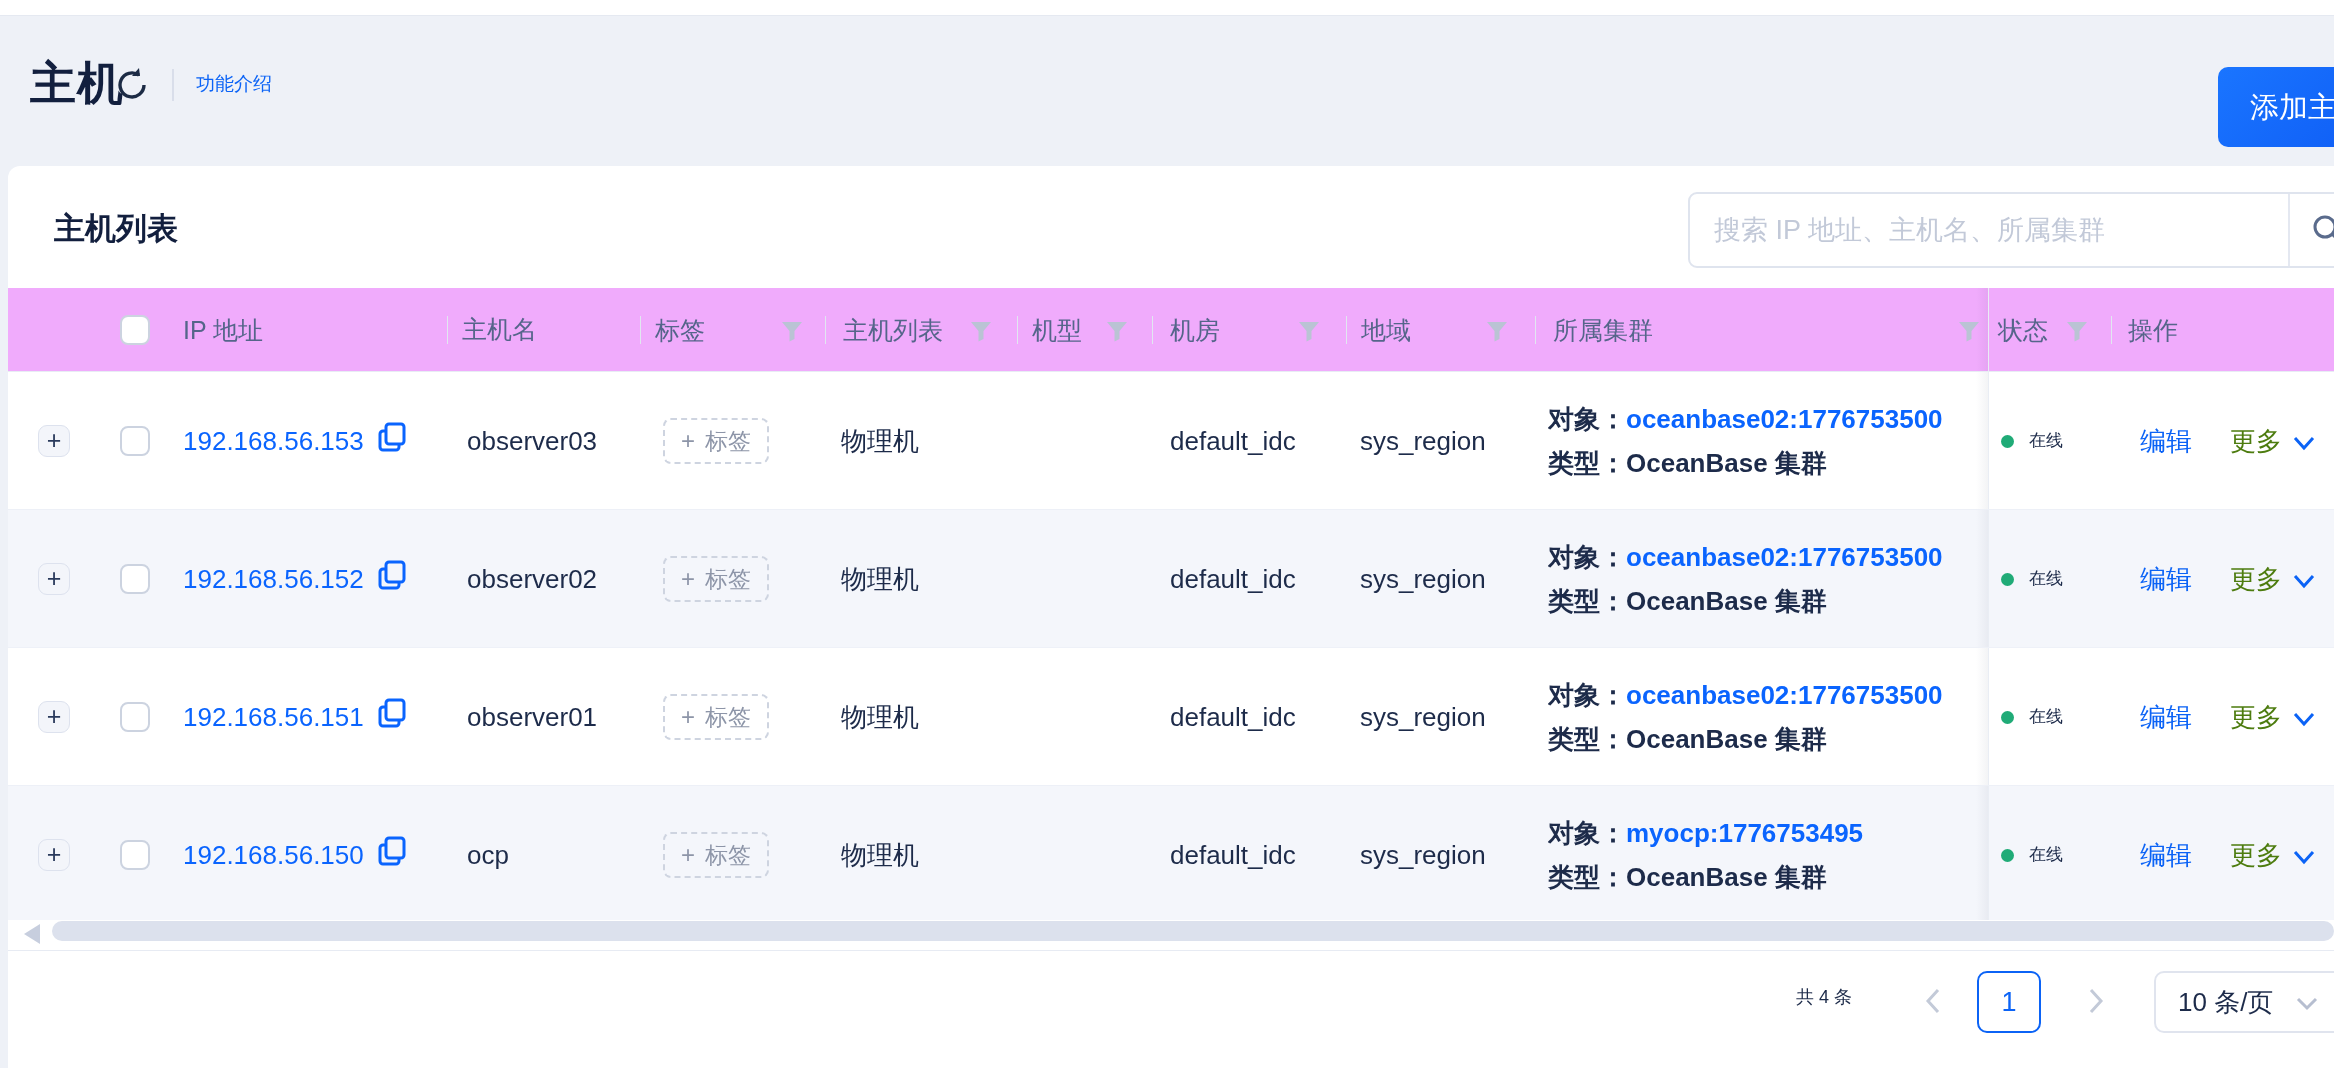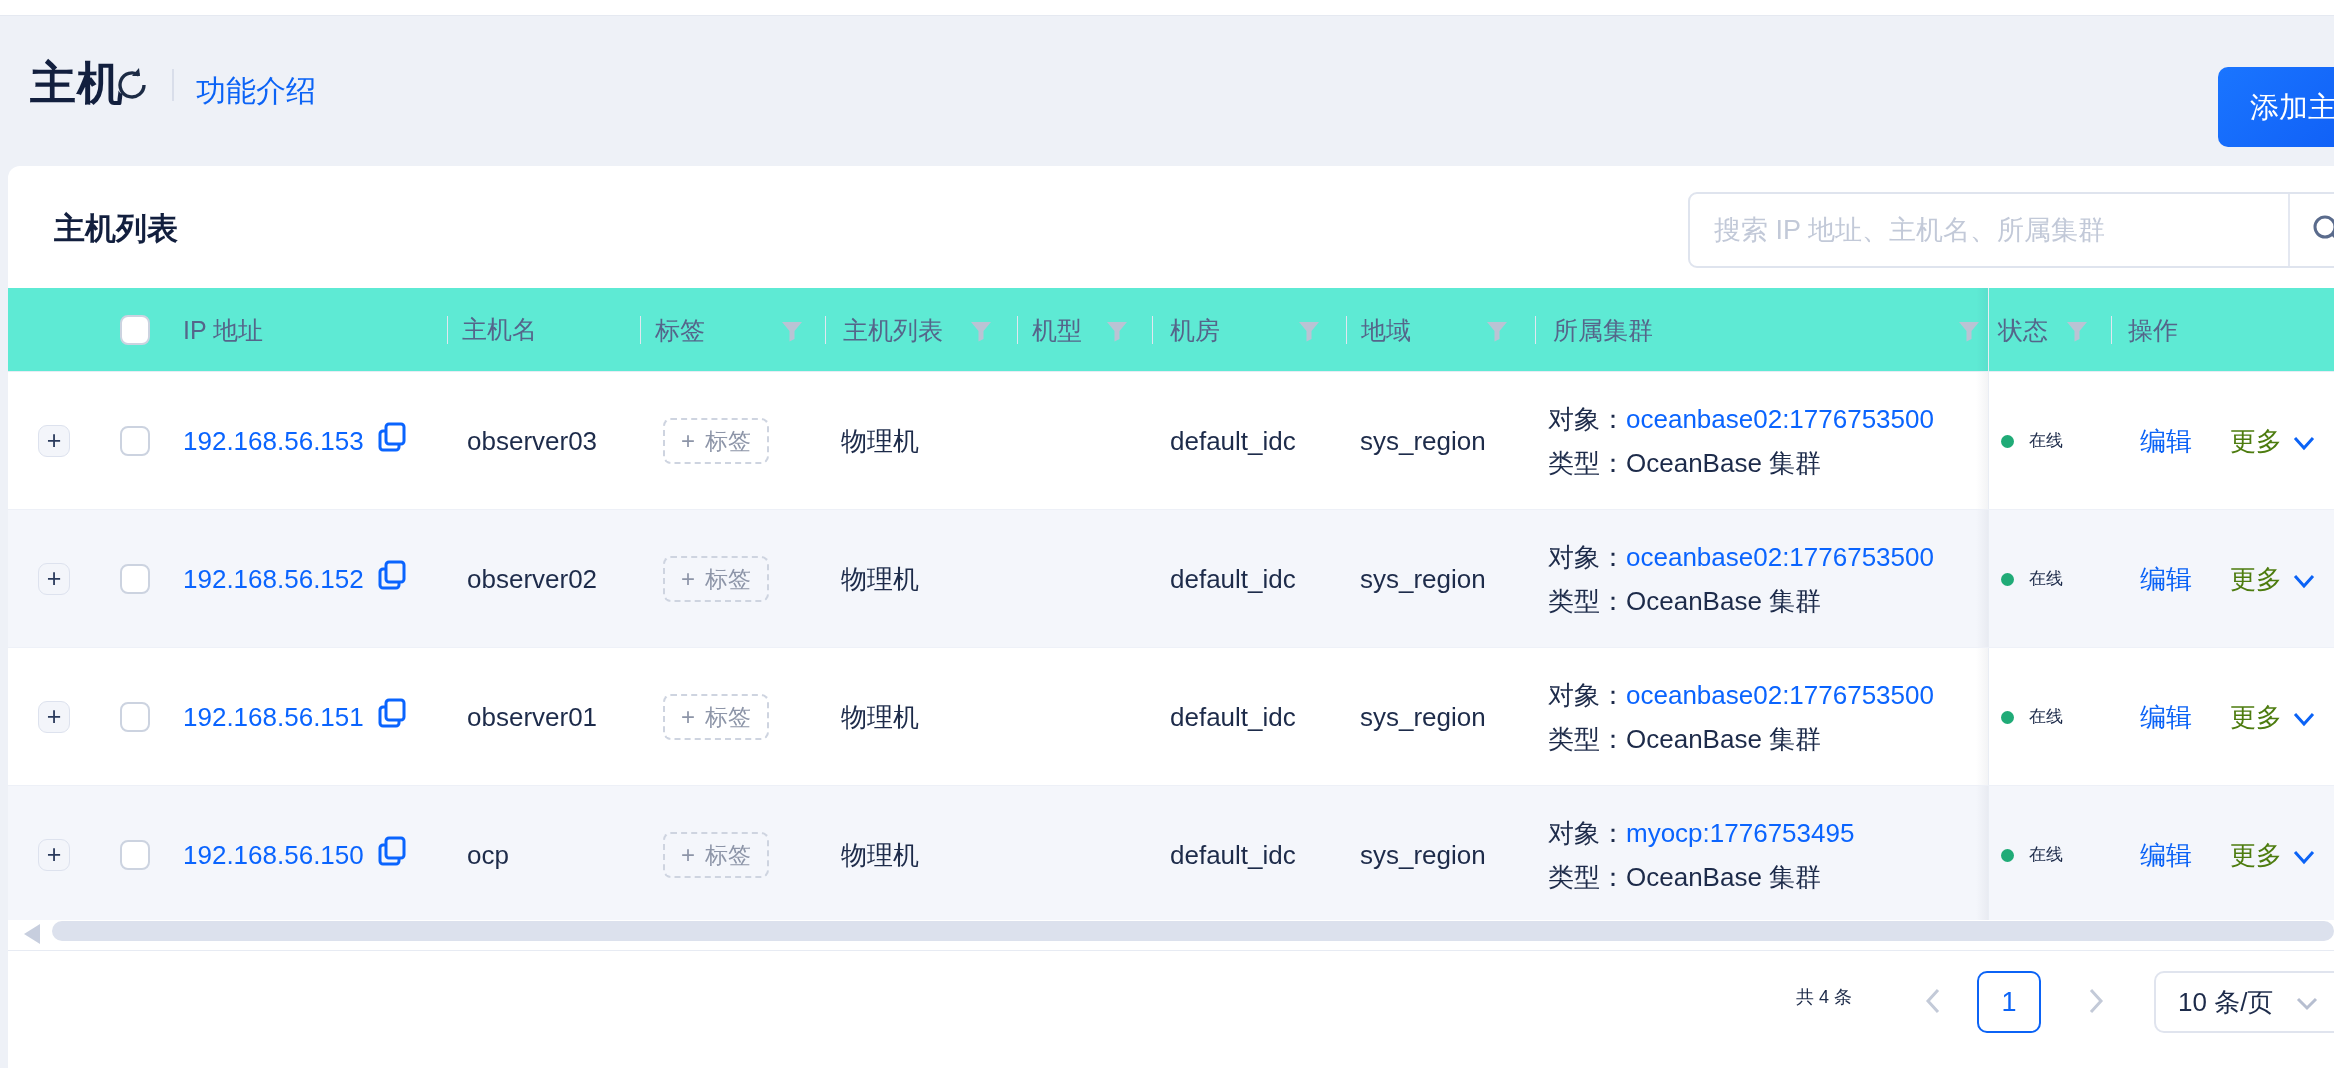--- a/index.html
+++ b/index.html
@@ -12,21 +12,21 @@
   }
   
   .topstrip { position:absolute; left:0; top:0; width:2334px; height:16px;
     background:#ffffff; border-bottom:1px solid #e5e9f1; }
 
   
   .page-header { position:absolute; left:0; top:17px; width:2064px; height:149px; }
   .page-title { position:absolute; left:30px; top:36px; font-size:46px; font-weight:bold; color:#121f3e; letter-spacing:1px; }
   .refresh-btn { position:absolute; left:112px; top:48px; width:40px; height:40px; cursor:pointer; }
   .hdr-divider { position:absolute; left:172px; top:52px; width:2px; height:32px; background:#d9deea; }
-  .intro-link { position:absolute; left:196px; top:54px; font-size:30px; color:#0b63f6; cursor:pointer;text-align:center; }
+  .intro-link { position:absolute; left:196px; top:54px; font-size:19px; color:#0b63f6; cursor:pointer;text-align:center; }
   .add-btn { position:absolute; left:2218px; top:50px; width:240px; height:80px;
     background:linear-gradient(135deg,#1a75ff,#0b55f2); border-radius:10px;
     color:#fff; font-size:29px; line-height:80px; padding-left:32px; cursor:pointer; }
 
   
   .card { position:absolute; left:8px; top:166px; width:2326px; height:902px;
     background:#fff; border-radius:12px 0 0 0; }
   .card-header { position:absolute; left:0; top:0; width:2326px; height:144px;
     border-bottom:1px solid #e8ecf4; }
   .card-title { position:absolute; left:46px; top:42px; font-size:31px; font-weight:bold; color:#121f3e; }
@@ -34,21 +34,21 @@
     background:#fff; border:2px solid #dfe4ee; border-radius:9px; }
   .search-input { position:absolute; left:0; top:0; width:596px; height:72px; border:0; outline:0;
     font-size:27px; padding:0 24px; color:#1a2647; background:transparent;
     font-family:"Liberation Sans","DejaVu Sans",sans-serif; }
   .search-input::placeholder { color:#c2c9d8; }
   .search-btn { position:absolute; left:598px; top:0; width:80px; height:72px; border-left:2px solid #e4e8f1; cursor:pointer; }
   .search-btn svg { position:absolute; left:20px; top:18px; }
 
   
   .thead { position:absolute; left:0; top:122px; width:2326px; height:84px;
-    background:#5eead4; border-bottom:1px solid #e8ecf4; font-size:25px; color:#55658a; }
+    background:#f0abfc; border-bottom:1px solid #e8ecf4; font-size:25px; color:#55658a; }
   .th { position:absolute; top:0; height:84px; line-height:84px; white-space:nowrap; }
   .col-div { position:absolute; top:28px; width:1px; height:28px; background:#e1e7f0; }
   .funnel { position:absolute; top:31px; width:22px; height:22px; cursor:pointer; }
 
   
   .tbody { position:absolute; left:0; top:206px; width:2326px; }
   .row { position:relative; width:2326px; height:138px; background:#fff; border-bottom:1px solid #edf0f7; font-size:26px; color:#1d2b4a; }
   .row--alt { background:#f4f6fb; border-bottom:1px solid #eef1f8; }
   .cell { position:absolute; top:0; height:138px; line-height:138px; white-space:nowrap; }
   .expand-btn { position:absolute; left:30px; top:53px; width:32px; height:32px;
@@ -61,21 +61,21 @@
   .host-cell { left:459px; }
   .tag-btn { position:absolute; left:655px; top:46px; height:46px; padding:0 16px;
     border:2px dashed #ced4e0; border-radius:8px; color:#8d95a8; font-size:23px; line-height:42px;
     background:transparent; cursor:pointer; white-space:nowrap; }
   .tag-plus { margin-right:10px; font-size:24px; }
   .type-cell { left:833px; }
   .idc-cell { left:1162px; }
   .region-cell { left:1352px; }
   .cluster-cell { position:absolute; left:1540px; top:0; width:440px; height:138px; overflow:hidden;
     display:flex; flex-direction:column; justify-content:center; line-height:44px; font-size:26px; }
-  .cluster-line { white-space:nowrap; }
+  .cluster-line { white-space:nowrap;font-weight:bold; }
   .cluster-label { color:#1d2b4a; }
   .cluster-link { color:#0a64fe; cursor:pointer; }
   .fixed-line { position:absolute; left:1980px; top:0; bottom:0; width:1px; background:#e9edf4; }
   .fixed-shade { position:absolute; left:1968px; top:0; bottom:0; width:12px;
     background:linear-gradient(to left, rgba(20,35,70,0.05), rgba(20,35,70,0)); }
   .status-dot { position:absolute; left:1993px; top:63px; width:13px; height:13px; border-radius:50%; background:#20ab77; }
   .status-cell { left:2021px; font-size:17px; }
   .edit-link { left:2132px; color:#0b63f6; cursor:pointer; }
   .more-link { left:2222px; color:#4d7c0f; cursor:pointer; }
   .more-link svg { vertical-align:middle; margin-left:10px; }

